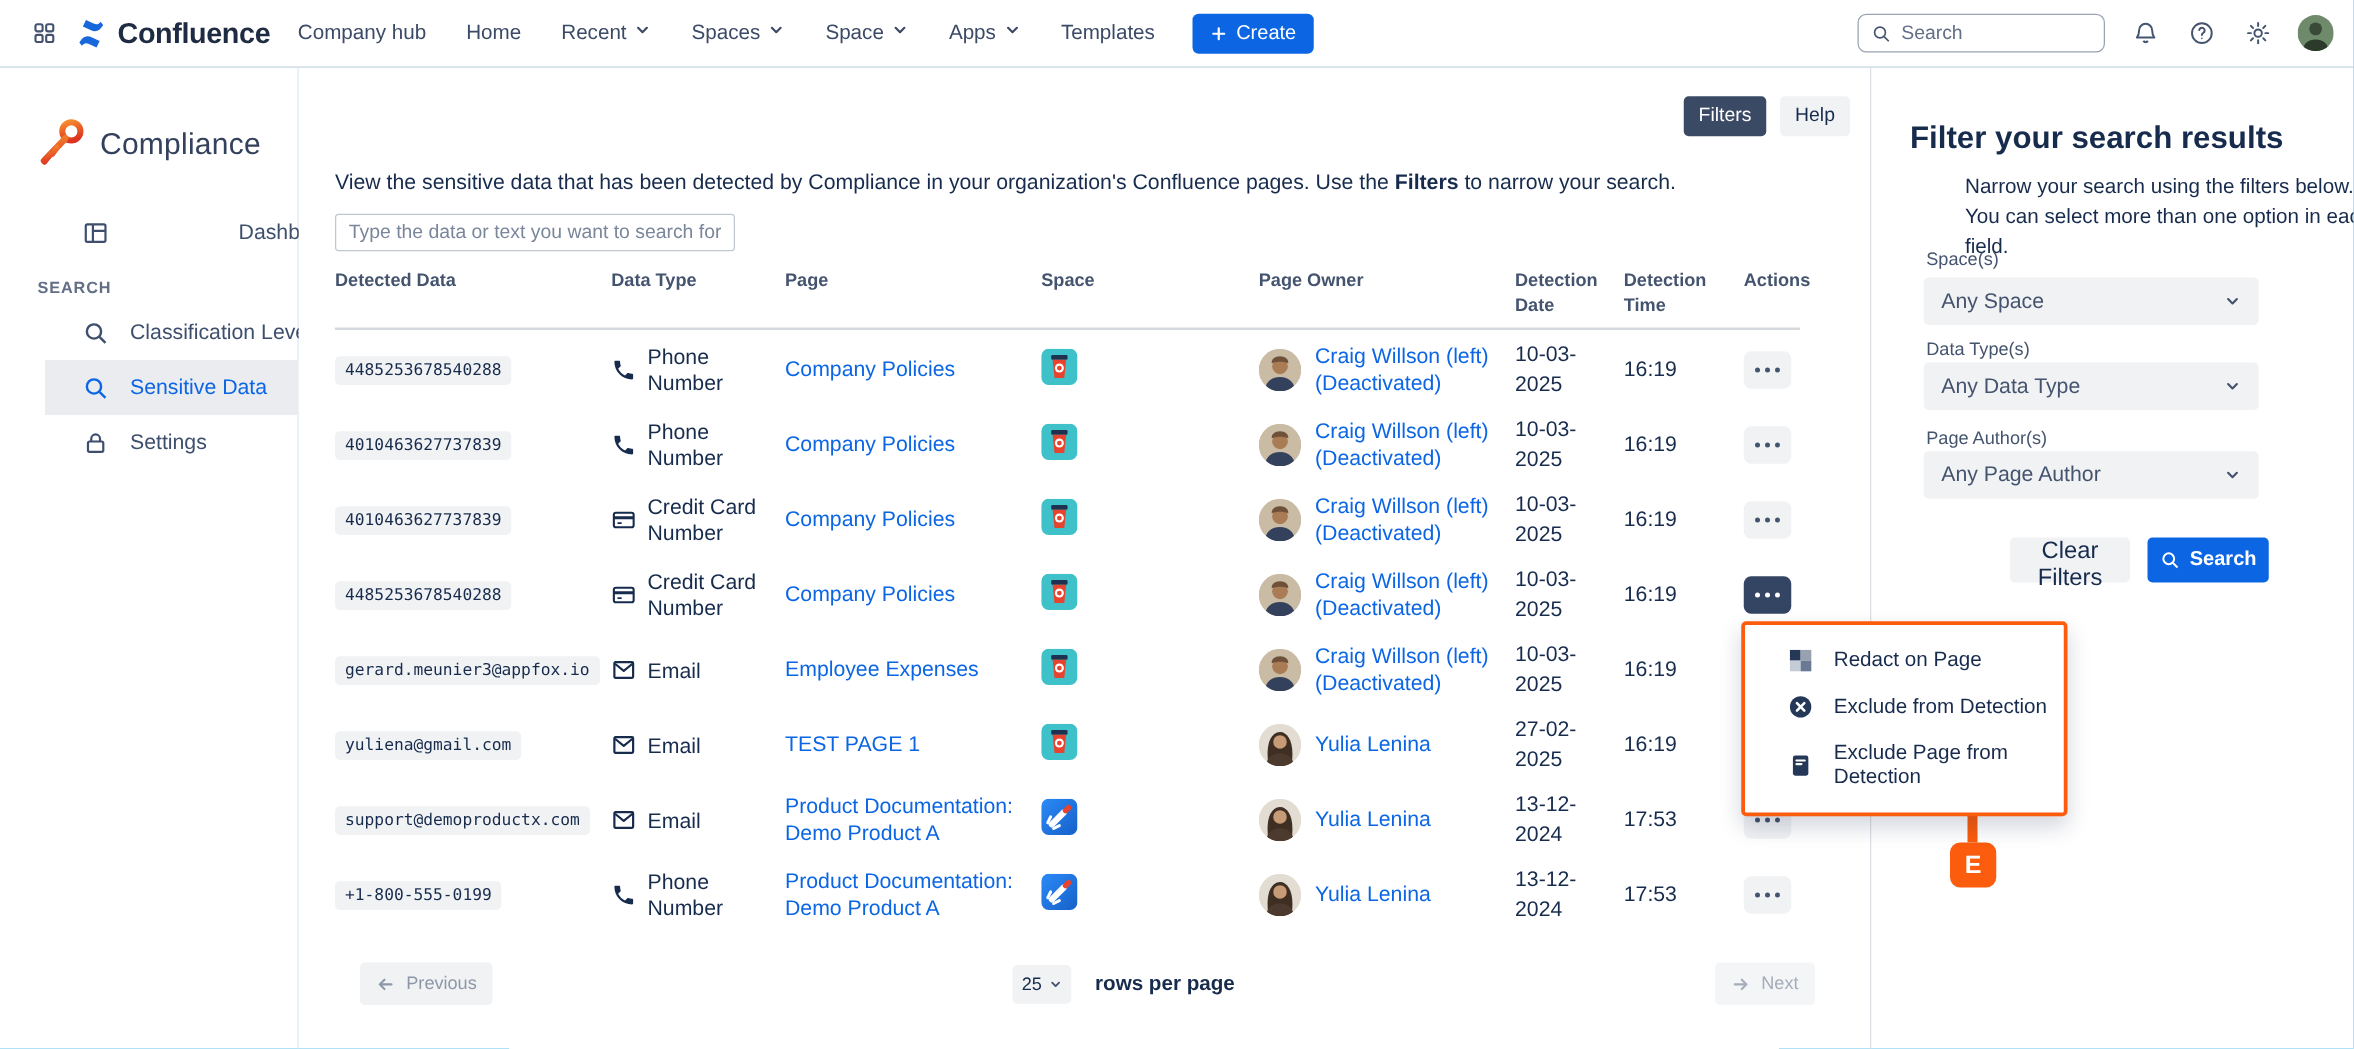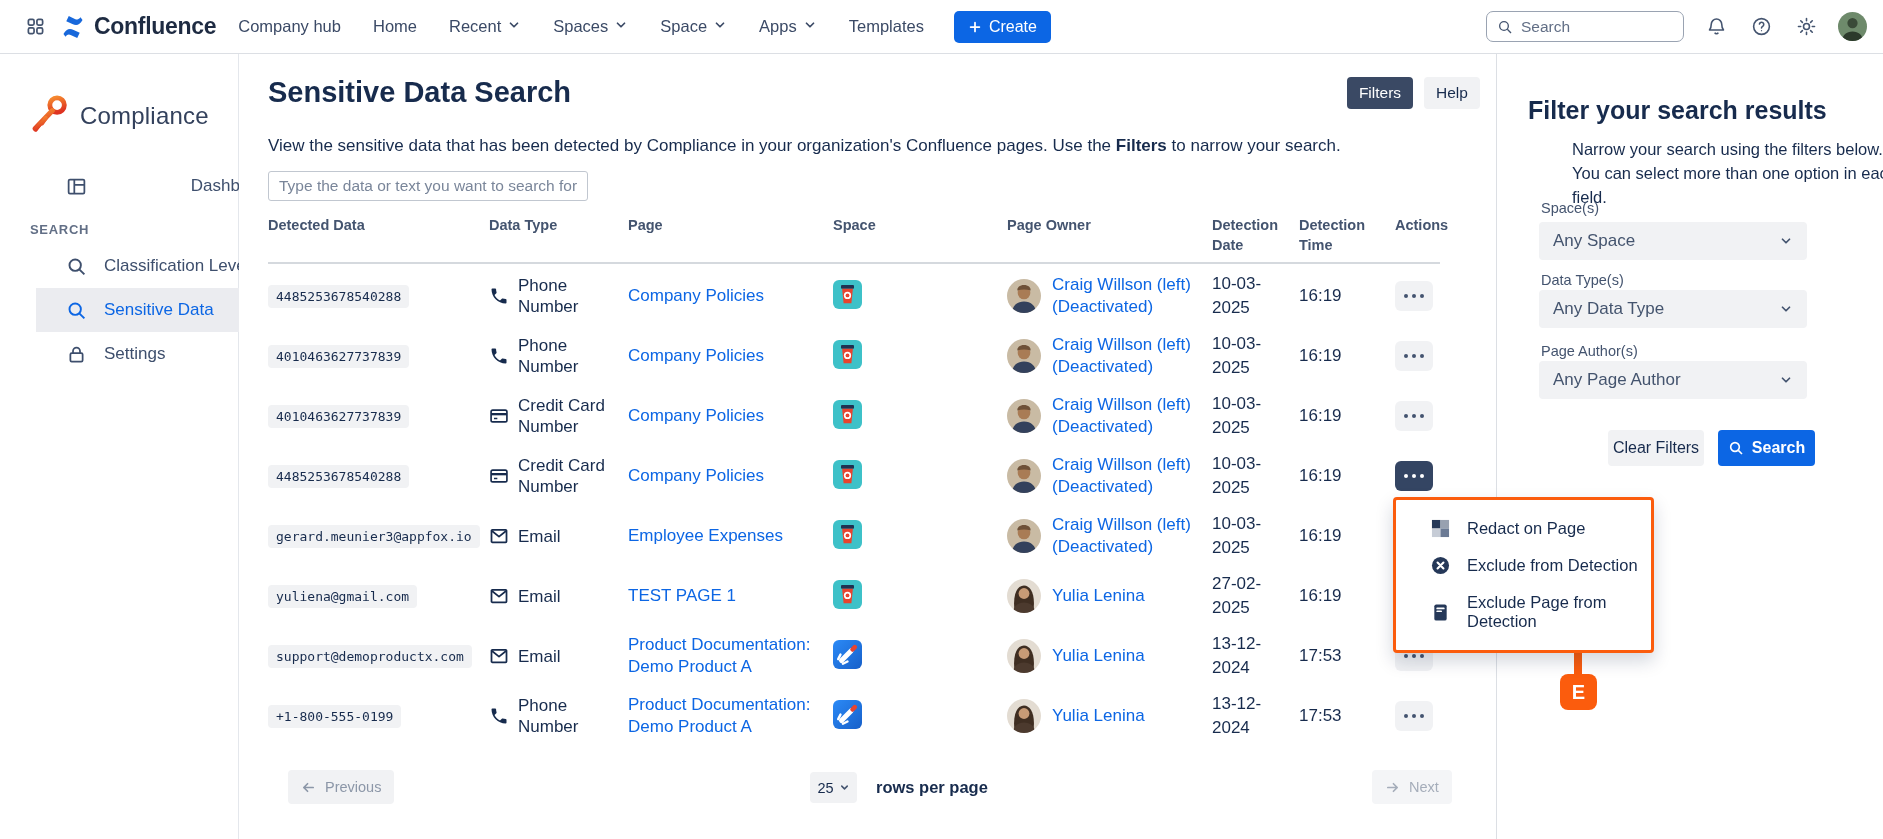--- a/index.html
+++ b/index.html
@@ -85,21 +85,21 @@
 
   
   .rightpanel { position:absolute; left:1496px; top:54px; width:387px; height:785px; background:#fff; border-left:1px solid #DCDFE4; }
   .fp-title { position:absolute; left:31px; top:42px; font-size:25px; font-weight:700; color:#172B4D; }
   .fp-desc { position:absolute; left:31px; top:84px; width:335px; font-size:16.5px; line-height:1.45; color:#172B4D;margin-left:44px; }
   .fp-field-label { position:absolute; left:44px; font-size:14.5px; font-weight:400; color:#44546F; }
   .fp-select { position:absolute; left:42px; width:268px; height:38px; background:#F1F2F4; border-radius:4px;
                display:flex; align-items:center; justify-content:space-between; padding:0 14px; font-size:17px; color:#44546E; cursor:pointer; }
   .fp-select svg { width:14px; height:14px; color:#44546F; }
   .btn-clear { position:absolute; left:111px; top:376px; width:96px; height:36px; background:#F1F2F4; border:none; border-radius:4px;
-               font-size:16px; color:#172B4D; cursor:pointer; }
+               font-size:19px; color:#172B4D; cursor:pointer; }
   .btn-search { position:absolute; left:221px; top:376px; width:97px; height:36px; background:var(--accent-blue,#0C66E4); border:none;
                 border-radius:4px; font-size:16px; font-weight:700; color:#fff; cursor:pointer;
                 display:flex; align-items:center; justify-content:center; gap:8px; }
   .btn-search svg { width:16px; height:16px; }
 
   
   .context-menu { position:absolute; left:1393px; top:497px; width:261px; background:#fff;
                   border:3px solid var(--annotation-orange,#FB5C0D); border-radius:4px;
                   box-shadow:0 8px 18px rgba(9,30,66,0.18); z-index:20; padding:10px 12px; }
   .menu-item { display:flex; align-items:center; gap:17px; padding:9px 0 9px 23px; font-size:16.5px; color:#172B4D; cursor:pointer; }
@@ -259,21 +259,20 @@
               <rect x="5" y="10.5" width="14" height="9.5" rx="1.5"></rect>
               <path d="M8 10.5V8a4 4 0 0 1 8 0v2.5"></path>
             </svg>
           </span>
           <span>Settings</span>
         </div>
       </div>
   </div>
 
   <div class="main">
-    <div class="page-title">Sensitive Data Search</div>
     <button class="btn-filters">Filters</button>
     <button class="btn-help">Help</button>
     <div class="description">
       <span>View the sensitive data that has been detected by Compliance in your organization's Confluence pages. Use the </span><b>Filters</b><span> to narrow your search.</span>
     </div>
     <input class="search-box" placeholder="Type the data or text you want to search for" style="">
 
     <div class="table">
       <div class="thead" id="thead">
           <div>Detected Data</div>

